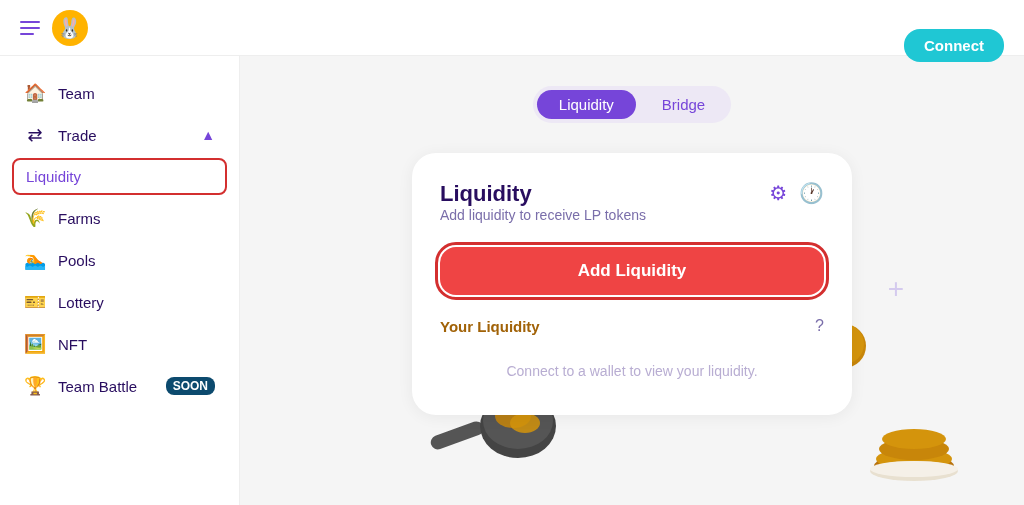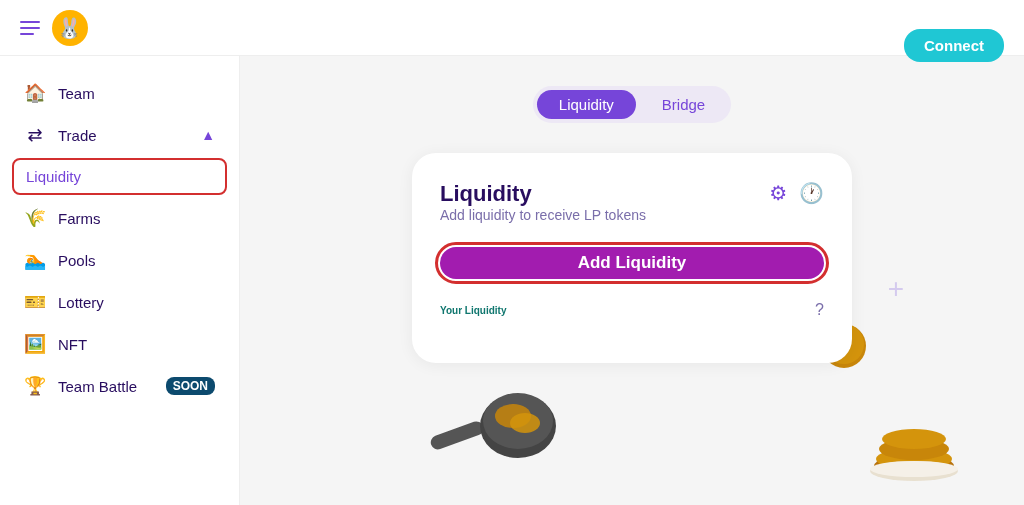--- a/index.html
+++ b/index.html
@@ -185,42 +185,42 @@
     .card-icon-btn {
       background: none;
       border: none;
       cursor: pointer;
       font-size: 20px;
       color: #7645d9;
     }
     .add-liquidity-btn {
       display: block;
       width: 100%;
-      background: #a21caf;
+      background: #ef4444;
       color: #fff;
       border: none;
       border-radius: 16px;
-      padding: 6px;
+      padding: 14px;
       font-size: 17px;
       font-weight: 700;
       cursor: pointer;
       margin-bottom: 22px;
       outline: 3px solid #d32f2f;
       outline-offset: 2px;
     }
     .your-liquidity-row {
       display: flex;
       justify-content: space-between;
       align-items: center;
       margin-bottom: 12px;
     }
     .your-liquidity-label {
-      font-size: 10px;
+      font-size: 15px;
       font-weight: 600;
-      color: #0f766e;
+      color: #a16207;
     }
     .help-icon {
       color: #7a6eaa;
       font-size: 16px;
       cursor: pointer;
     }
     .connect-wallet-text {
       text-align: center;
       color: #b8add2;
       font-size: 14px;
@@ -352,16 +352,17 @@
           </button>
         </div>
       </div>
 
       <button class="add-liquidity-btn">Add Liquidity</button>
 
       <div class="your-liquidity-row">
         <span class="your-liquidity-label">Your Liquidity</span>
         <span class="help-icon">?</span>
       </div>
+      <div class="connect-wallet-text">Connect to a wallet to view your liquidity.</div>
     </div>
 
   </main>
 </div>
 
 </body></html>

